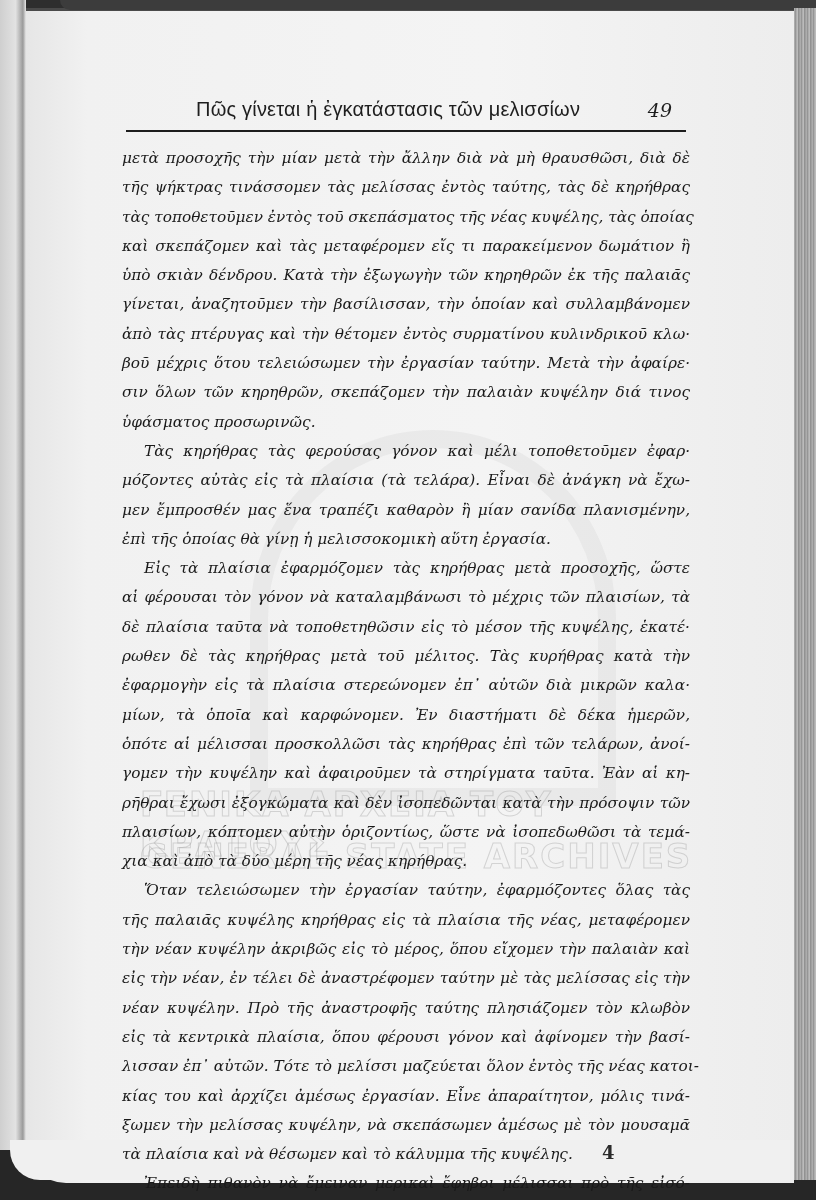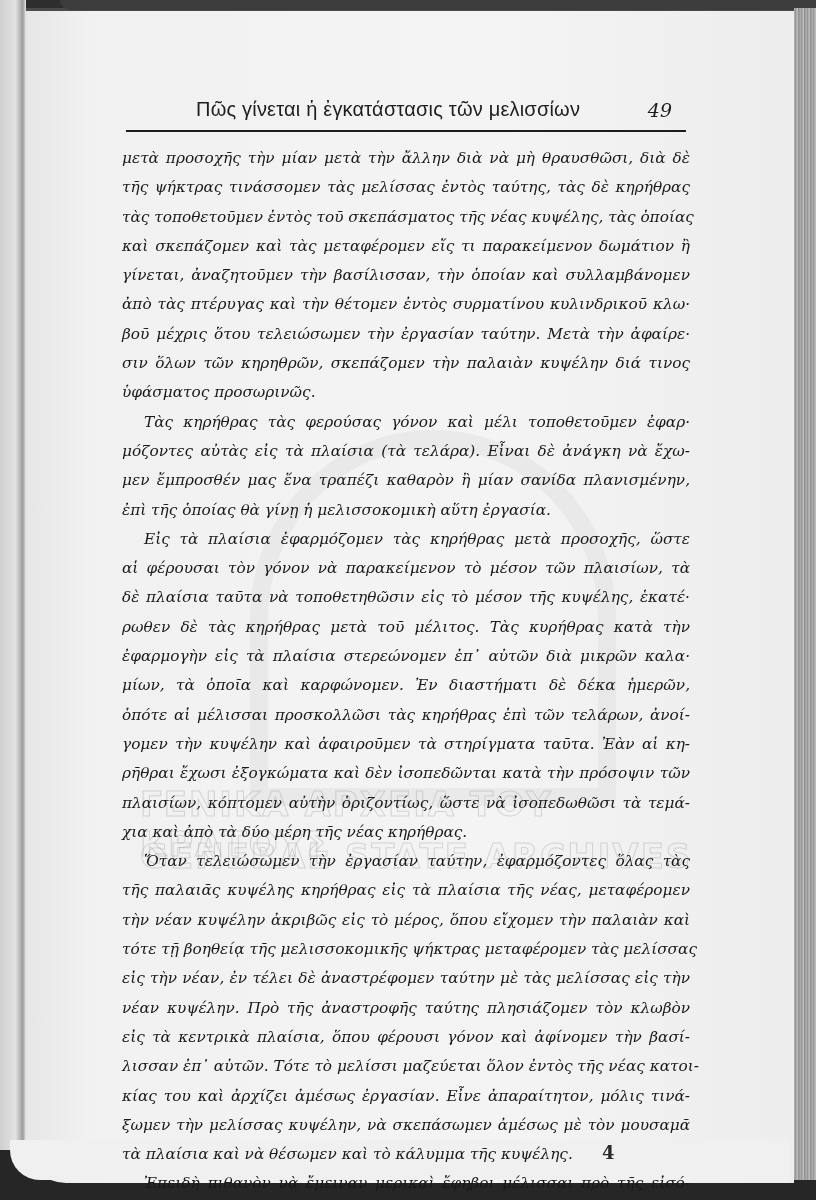--- a/index.html
+++ b/index.html
@@ -106,44 +106,44 @@
   <div class="running-head">
     <span class="running-title">Πῶς γίνεται ἡ ἐγκατάστασις τῶν μελισσίων</span>
     <span class="page-number">49</span>
   </div>
 
   <div class="body-text">
     <span class="line">μετὰ προσοχῆς τὴν μίαν μετὰ τὴν ἄλλην διὰ νὰ μὴ θραυσθῶσι, διὰ δὲ</span>
     <span class="line">τῆς ψήκτρας τινάσσομεν τὰς μελίσσας ἐντὸς ταύτης, τὰς δὲ κηρήθρας</span>
     <span class="line">τὰς τοποθετοῦμεν ἐντὸς τοῦ σκεπάσματος τῆς νέας κυψέλης, τὰς ὁποίας</span>
     <span class="line">καὶ σκεπάζομεν καὶ τὰς μεταφέρομεν εἴς τι παρακείμενον δωμάτιον ἢ</span>
+    <span class="line">ὑπὸ σκιὰν δένδρου. Κατὰ τὴν ἐξωγωγὴν τῶν κηρηθρῶν ἐκ τῆς παλαιᾶς</span>
     <span class="line">γίνεται, ἀναζητοῦμεν τὴν βασίλισσαν, τὴν ὁποίαν καὶ συλλαμβάνομεν</span>
     <span class="line">ἀπὸ τὰς πτέρυγας καὶ τὴν θέτομεν ἐντὸς συρματίνου κυλινδρικοῦ κλω·</span>
     <span class="line">βοῦ μέχρις ὅτου τελειώσωμεν τὴν ἐργασίαν ταύτην. Μετὰ τὴν ἀφαίρε·</span>
     <span class="line">σιν ὅλων τῶν κηρηθρῶν, σκεπάζομεν τὴν παλαιὰν κυψέλην διά τινος</span>
     <span class="line last">ὑφάσματος προσωρινῶς.</span>
     <span class="line indent">Τὰς κηρήθρας τὰς φερούσας γόνον καὶ μέλι τοποθετοῦμεν ἐφαρ·</span>
     <span class="line">μόζοντες αὐτὰς εἰς τὰ πλαίσια (τὰ τελάρα). Εἶναι δὲ ἀνάγκη νὰ ἔχω-</span>
     <span class="line">μεν ἔμπροσθέν μας ἕνα τραπέζι καθαρὸν ἢ μίαν σανίδα πλανισμένην,</span>
     <span class="line last">ἐπὶ τῆς ὁποίας θὰ γίνῃ ἡ μελισσοκομικὴ αὕτη ἐργασία.</span>
     <span class="line indent">Εἰς τὰ πλαίσια ἐφαρμόζομεν τὰς κηρήθρας μετὰ προσοχῆς, ὥστε</span>
-    <span class="line">αἱ φέρουσαι τὸν γόνον νὰ παρακείμενον τὸ μέσον τῶν πλαισίων, τὰ</span>
+    <span class="line">αἱ φέρουσαι τὸν γόνον νὰ καταλαμβάνωσι τὸ μέχρις τῶν πλαισίων, τὰ</span>
     <span class="line">δὲ πλαίσια ταῦτα νὰ τοποθετηθῶσιν εἰς τὸ μέσον τῆς κυψέλης, ἑκατέ·</span>
     <span class="line">ρωθεν δὲ τὰς κηρήθρας μετὰ τοῦ μέλιτος. Τὰς κυρήθρας κατὰ τὴν</span>
     <span class="line">ἐφαρμογὴν εἰς τὰ πλαίσια στερεώνομεν ἐπ᾽ αὐτῶν διὰ μικρῶν καλα·</span>
     <span class="line">μίων, τὰ ὁποῖα καὶ καρφώνομεν. Ἐν διαστήματι δὲ δέκα ἡμερῶν,</span>
     <span class="line">ὁπότε αἱ μέλισσαι προσκολλῶσι τὰς κηρήθρας ἐπὶ τῶν τελάρων, ἀνοί-</span>
     <span class="line">γομεν τὴν κυψέλην καὶ ἀφαιροῦμεν τὰ στηρίγματα ταῦτα. Ἐὰν αἱ κη-</span>
     <span class="line">ρῆθραι ἔχωσι ἐξογκώματα καὶ δὲν ἰσοπεδῶνται κατὰ τὴν πρόσοψιν τῶν</span>
     <span class="line">πλαισίων, κόπτομεν αὐτὴν ὁριζοντίως, ὥστε νὰ ἰσοπεδωθῶσι τὰ τεμά-</span>
     <span class="line last">χια καὶ ἀπὸ τὰ δύο μέρη τῆς νέας κηρήθρας.</span>
     <span class="line indent">Ὅταν τελειώσωμεν τὴν ἐργασίαν ταύτην, ἐφαρμόζοντες ὅλας τὰς</span>
     <span class="line">τῆς παλαιᾶς κυψέλης κηρήθρας εἰς τὰ πλαίσια τῆς νέας, μεταφέρομεν</span>
     <span class="line">τὴν νέαν κυψέλην ἀκριβῶς εἰς τὸ μέρος, ὅπου εἴχομεν τὴν παλαιὰν καὶ</span>
-    <span class="line">τότε τῇ βοηθείᾳ τῆς μελισσοκομικῆς ψήκτρας μεταφέρομεν τὰς μελίσσας</span>
     <span class="line">εἰς τὴν νέαν, ἐν τέλει δὲ ἀναστρέφομεν ταύτην μὲ τὰς μελίσσας εἰς τὴν</span>
     <span class="line">νέαν κυψέλην. Πρὸ τῆς ἀναστροφῆς ταύτης πλησιάζομεν τὸν κλωβὸν</span>
     <span class="line">εἰς τὰ κεντρικὰ πλαίσια, ὅπου φέρουσι γόνον καὶ ἀφίνομεν τὴν βασί-</span>
     <span class="line">λισσαν ἐπ᾽ αὐτῶν. Τότε τὸ μελίσσι μαζεύεται ὅλον ἐντὸς τῆς νέας κατοι-</span>
     <span class="line">κίας του καὶ ἀρχίζει ἀμέσως ἐργασίαν. Εἶνε ἀπαραίτητον, μόλις τινά-</span>
     <span class="line">ξωμεν τὴν μελίσσας κυψέλην, νὰ σκεπάσωμεν ἀμέσως μὲ τὸν μουσαμᾶ</span>
     <span class="line last">τὰ πλαίσια καὶ νὰ θέσωμεν καὶ τὸ κάλυμμα τῆς κυψέλης.</span>
     <span class="line indent">Ἐπειδὴ πιθανὸν νὰ ἔμειναν μερικαὶ ἔφηβοι μέλισσαι πρὸ τῆς εἰσό-</span>
 
   </div>

